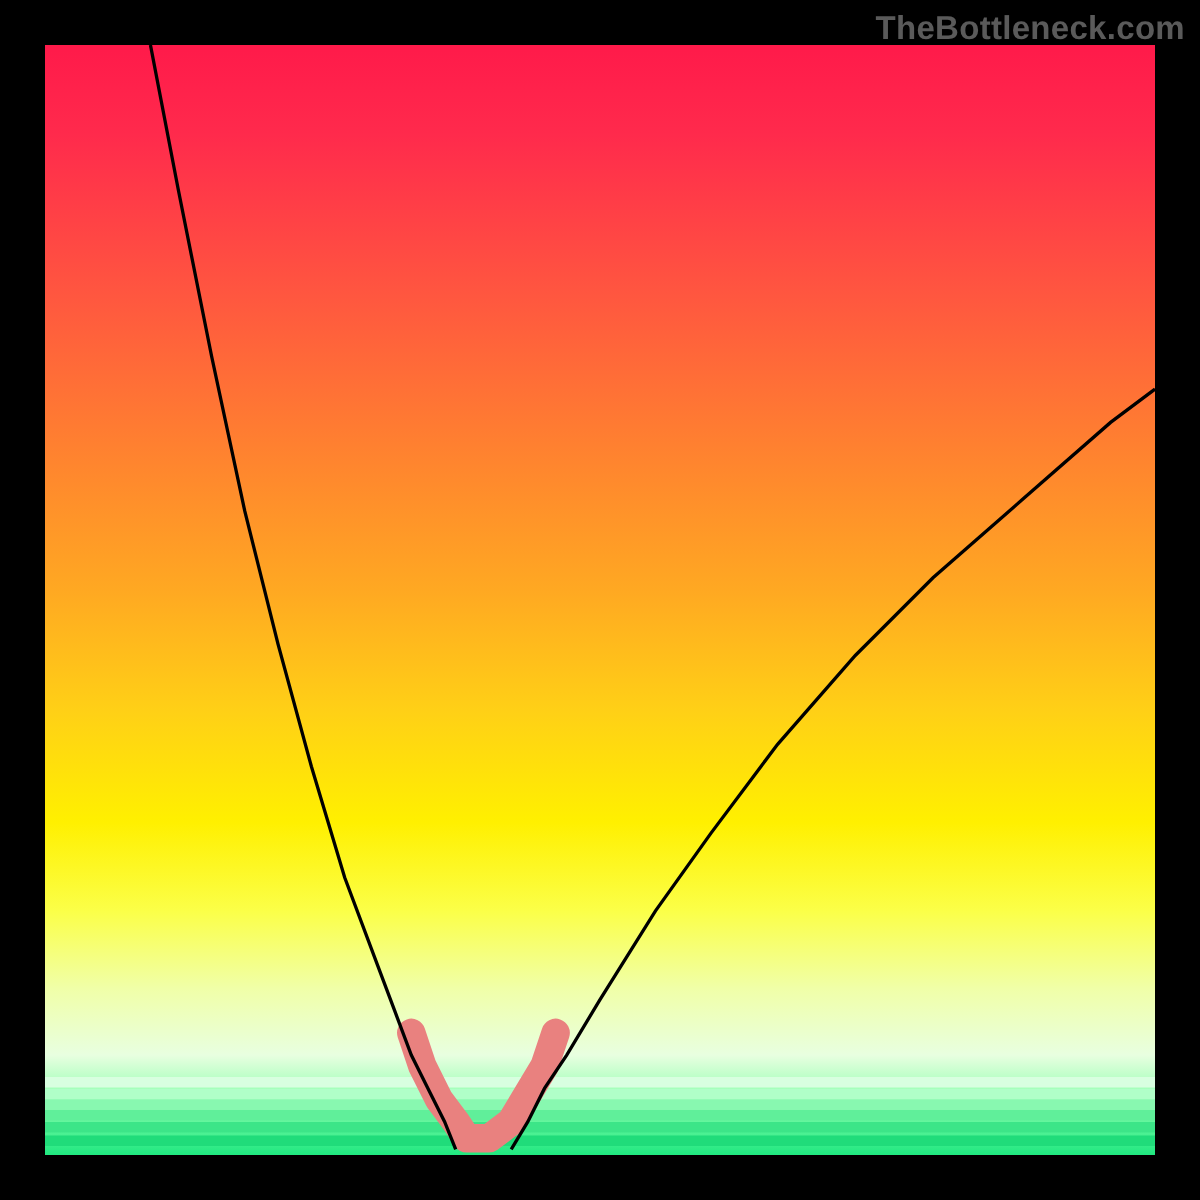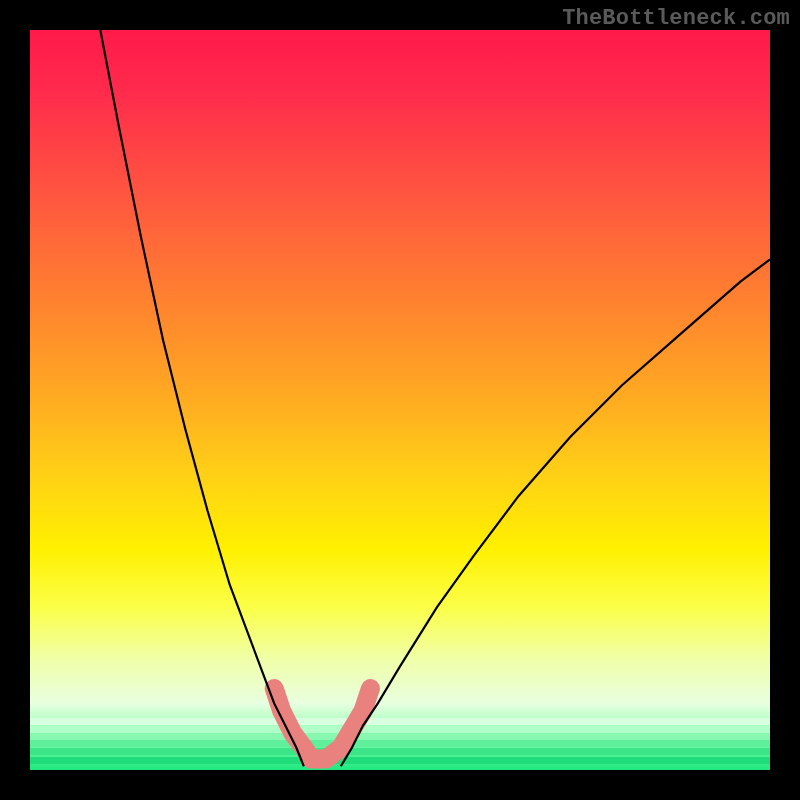--- a/index.html
+++ b/index.html
@@ -11,21 +11,20 @@
     background: #000;
     font-family: Arial, Helvetica, sans-serif;
   }
   .frame {
     position: absolute;
     top: 0;
     left: 0;
     width: 800px;
     height: 736px;
     background: #000;
-    font-family: Liberation Mono, monospace;
   }
   .plot-area {
     position: absolute;
     top: 30px;
     left: 30px;
     width: 740px;
     height: 740px;
     overflow: hidden;
   }
   .gradient {

